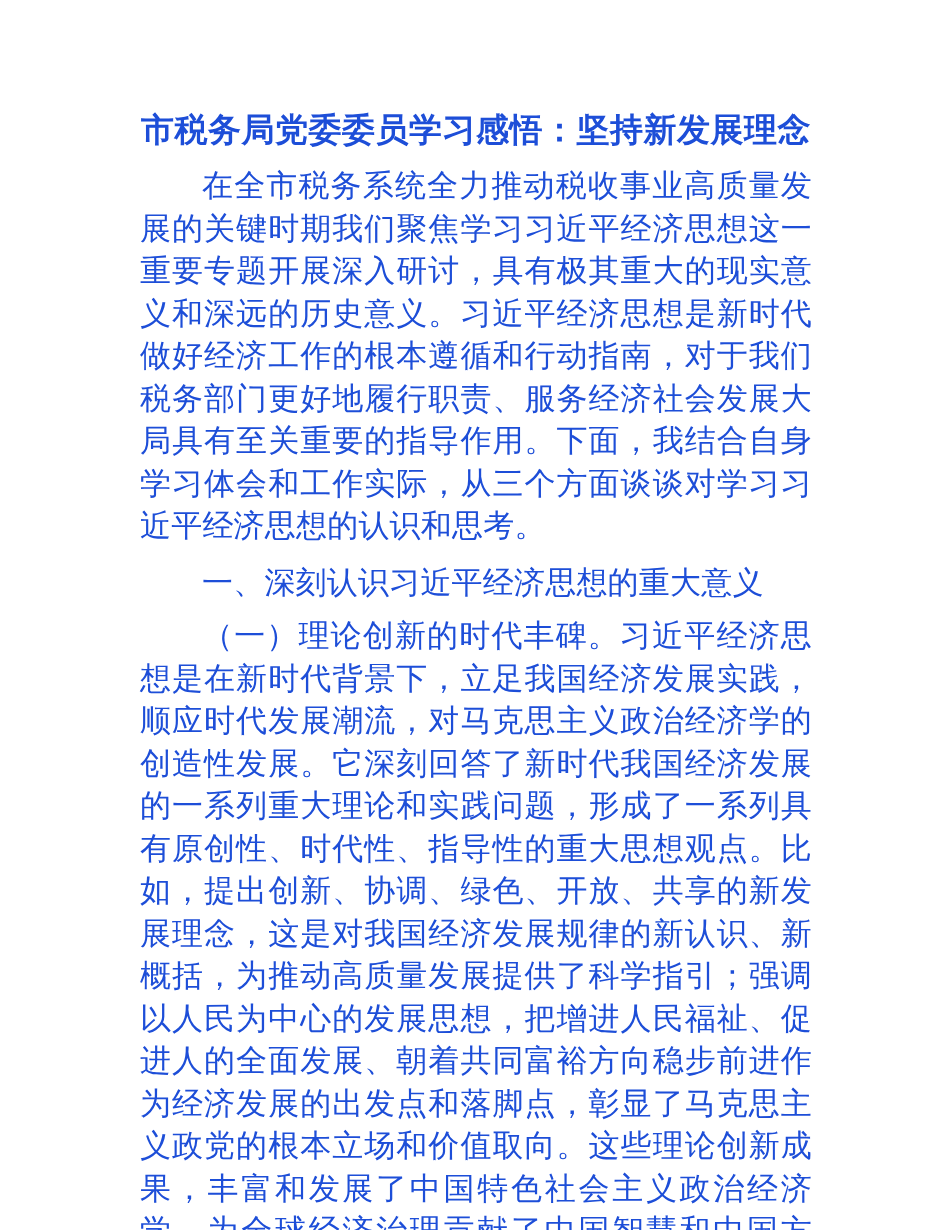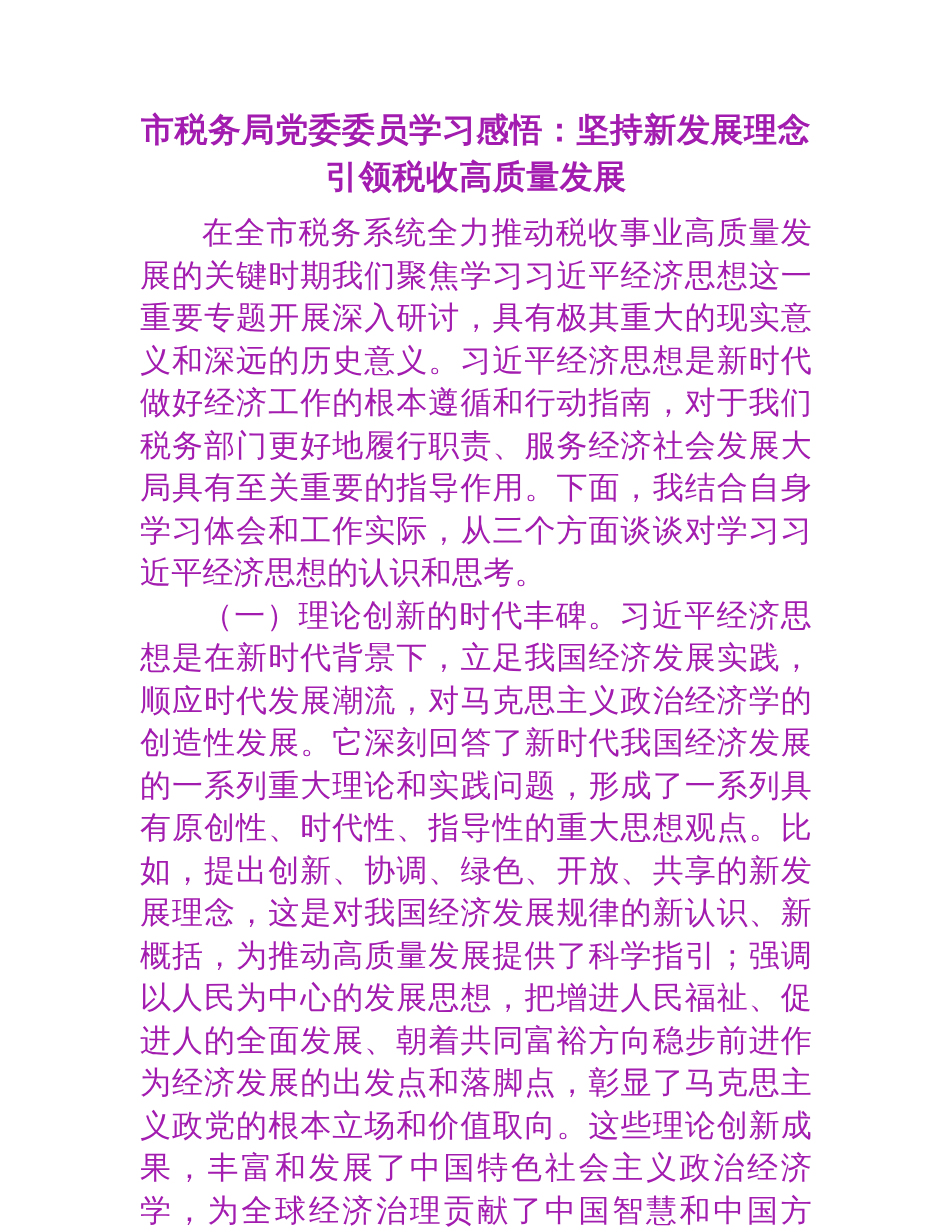--- a/index.html
+++ b/index.html
@@ -6,21 +6,21 @@
     margin: 0;
     padding: 0;
     background: #ffffff;
   }
   .page {
     position: relative;
     width: 950px;
     height: 1230px;
     margin: 0 auto;
     background: #ffffff;
-    color: #a21caf;
+    color: #1d4ed8;
     box-sizing: border-box;
     padding: 106px 138px 0 140px;
     overflow: hidden;
     font-family: "Liberation Sans", "DejaVu Sans", sans-serif;
   }
   .doc-title {
     margin: 0 0 12px 0;
     font-size: 33px;
     font-weight: 700;
     line-height: 47px;
@@ -43,20 +43,20 @@
     margin-top: 14px;
     margin-bottom: 11px;
   }
 </style>
 </head>
 <body>
 
 <div class="page">
   <h1 class="doc-title">
     <span class="title-line">市税务局党委委员学习感悟：坚持新发展理念</span>
-    <span class="title-line">引领税收高质量发展</span>
   </h1>
 
   <p class="para">在全市税务系统全力推动税收事业高质量发展的关键时期我们聚焦学习习近平经济思想这一重要专题开展深入研讨，具有极其重大的现实意义和深远的历史意义。习近平经济思想是新时代做好经济工作的根本遵循和行动指南，对于我们税务部门更好地履行职责、服务经济社会发展大局具有至关重要的指导作用。下面，我结合自身学习体会和工作实际，从三个方面谈谈对学习习近平经济思想的认识和思考。</p>
 
+  <p class="para section-heading">一、深刻认识习近平经济思想的重大意义</p>
 
   <p class="para">（一）理论创新的时代丰碑。习近平经济思想是在新时代背景下，立足我国经济发展实践，顺应时代发展潮流，对马克思主义政治经济学的创造性发展。它深刻回答了新时代我国经济发展的一系列重大理论和实践问题，形成了一系列具有原创性、时代性、指导性的重大思想观点。比如，提出创新、协调、绿色、开放、共享的新发展理念，这是对我国经济发展规律的新认识、新概括，为推动高质量发展提供了科学指引；强调以人民为中心的发展思想，把增进人民福祉、促进人的全面发展、朝着共同富裕方向稳步前进作为经济发展的出发点和落脚点，彰显了马克思主义政党的根本立场和价值取向。这些理论创新成果，丰富和发展了中国特色社会主义政治经济学，为全球经济治理贡献了中国智慧和中国方案。</p>
 </div>
 
 </body></html>

